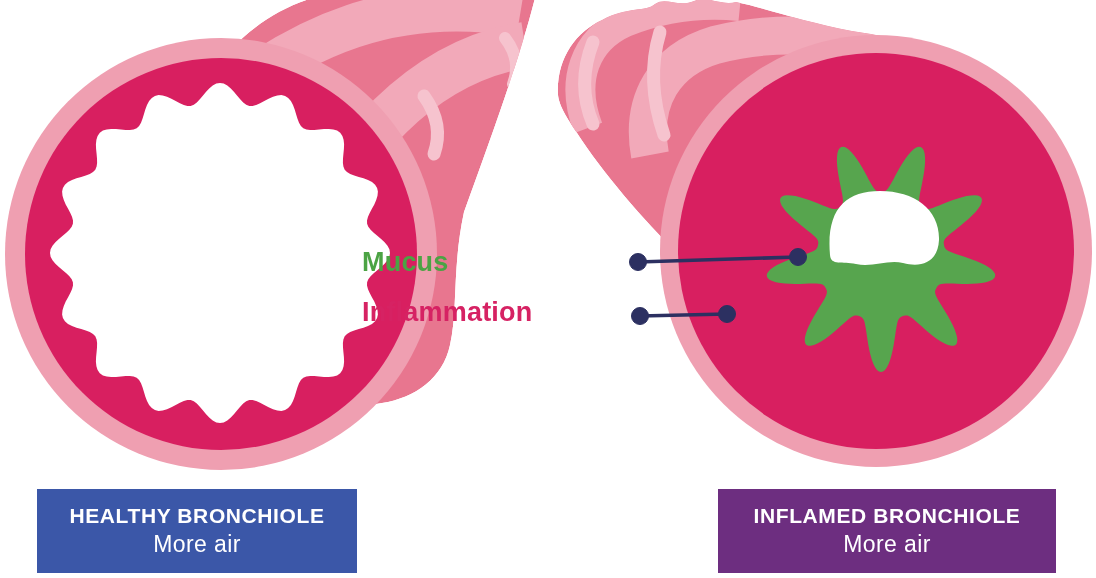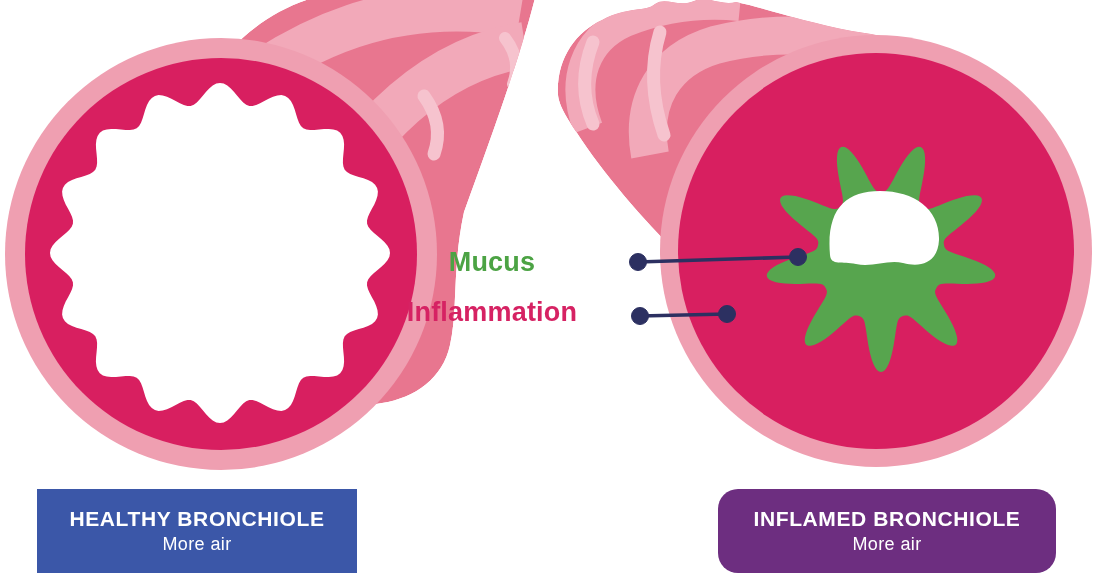--- a/index.html
+++ b/index.html
@@ -2,33 +2,33 @@
 <html style="--wall-dark-pink: #d81f60; --ring-light-pink: #ef9fb1; --tube-rose: #e8768f; --tube-light: #f2a9b9; --tube-highlight: #f6c3ce; --mucus-green: #57a54e; --mucus-label-green: #4ca344; --inflammation-label-pink: #d62263; --connector-navy: #2c3061; --healthy-box-blue: #3b57a8; --inflamed-box-purple: #6d2e80; --lumen-white: #ffffff;"><head>
 <meta charset="utf-8">
 <style>
   html,body{margin:0;padding:0;background:#ffffff;}
   .stage{
     position:relative;width:1096px;height:578px;overflow:hidden;background:#fff;
     font-family:"Liberation Sans", sans-serif;
   }
   .stage svg{position:absolute;left:0;top:0;}
   .callout-label{
-    position:absolute;right:474px;width:260px;text-align:center;
+    position:absolute;right:474px;width:260px;text-align:left;
     font-weight:700;font-size:27px;line-height:32px;letter-spacing:0.2px;
   }
   .callout-label.mucus{top:246px;color:var(--mucus-label-green);}
   .callout-label.inflammation{top:296px;color:var(--inflammation-label-pink);}
   .caption{
     position:absolute;top:489px;height:84px;color:#fff;text-align:center;
     display:flex;flex-direction:column;justify-content:center;gap:3px;
   }
   .caption.healthy{left:37px;width:320px;background:var(--healthy-box-blue);}
-  .caption.inflamed{left:718px;width:338px;background:var(--inflamed-box-purple);border-radius:20px;}
+  .caption.inflamed{left:718px;width:338px;background:var(--inflamed-box-purple);}
   .cap-title{font-size:21px;font-weight:700;letter-spacing:0.6px;}
-  .cap-sub{font-size:18px;font-weight:400;letter-spacing:0.4px;}
+  .cap-sub{font-size:23px;font-weight:400;letter-spacing:0.4px;}
 </style>
 </head>
 <body>
 
 <div class="stage">
 
   <svg width="1096" height="578" viewBox="0 0 1096 578">
     <defs>
       <clipPath id="clipLeftTube">
         <path d="M 328,-6 L 536,-6 C 521,55 492,135 464,212 C 452,268 458,310 450,345 C 443,378 415,398 382,403 C 345,409 295,418 264,410 L 228,396 L 170,150 C 205,58 262,8 328,-6 Z"></path>

